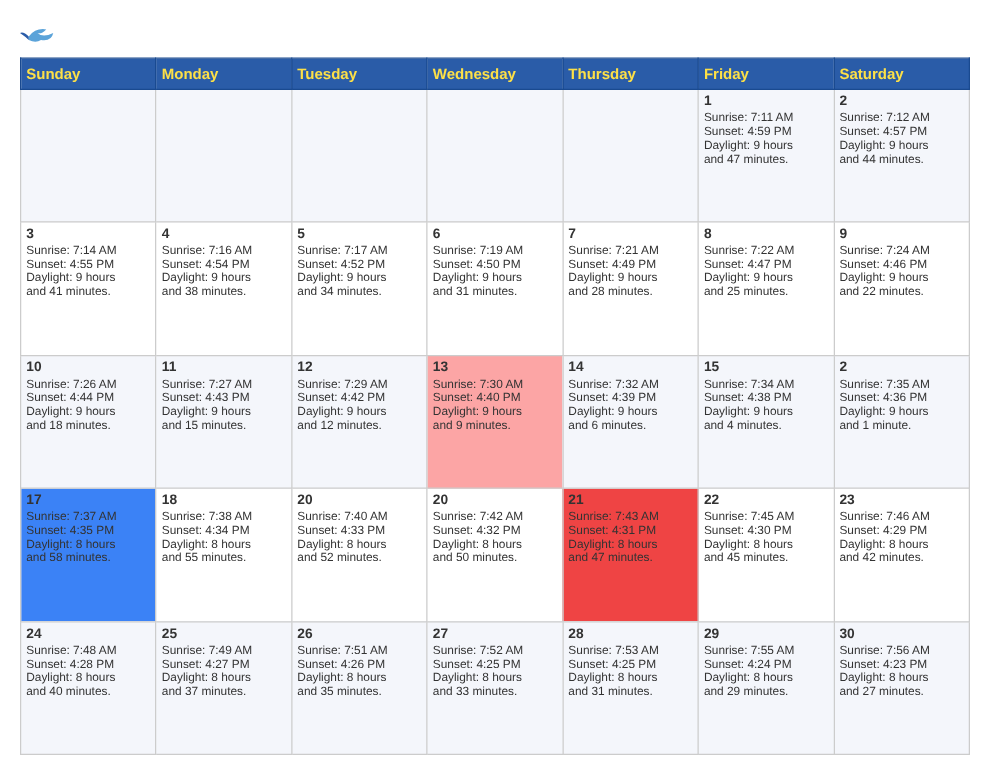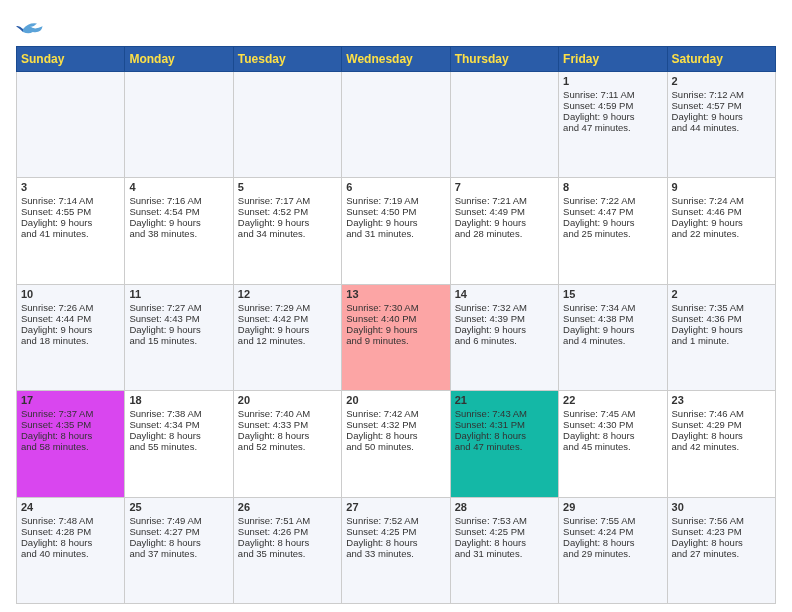--- a/index.html
+++ b/index.html
@@ -250,21 +250,21 @@
           </td>
           <td style="background: rgb(244, 246, 251);">
             <span class="day-num">2</span>
             <div>Sunrise: 7:35 AM</div>
             <div>Sunset: 4:36 PM</div>
             <div>Daylight: 9 hours</div>
             <div>and 1 minute.</div>
           </td>
         </tr>
         <tr>
-          <td style="background: #d946ef;">
+          <td style="background: #3b82f6;">
             <span class="day-num">17</span>
             <div>Sunrise: 7:37 AM</div>
             <div>Sunset: 4:35 PM</div>
             <div>Daylight: 8 hours</div>
             <div>and 58 minutes.</div>
           </td>
           <td style="background: rgb(255, 255, 255);">
             <span class="day-num">18</span>
             <div>Sunrise: 7:38 AM</div>
             <div>Sunset: 4:34 PM</div>
@@ -278,21 +278,21 @@
             <div>Daylight: 8 hours</div>
             <div>and 52 minutes.</div>
           </td>
           <td style="background: rgb(255, 255, 255);">
             <span class="day-num">20</span>
             <div>Sunrise: 7:42 AM</div>
             <div>Sunset: 4:32 PM</div>
             <div>Daylight: 8 hours</div>
             <div>and 50 minutes.</div>
           </td>
-          <td style="background: #14b8a6; margin-left: 20px;">
+          <td style="background: #ef4444; margin-left: 20px;">
             <span class="day-num">21</span>
             <div>Sunrise: 7:43 AM</div>
             <div>Sunset: 4:31 PM</div>
             <div>Daylight: 8 hours</div>
             <div>and 47 minutes.</div>
           </td>
           <td style="background: rgb(255, 255, 255);">
             <span class="day-num">22</span>
             <div>Sunrise: 7:45 AM</div>
             <div>Sunset: 4:30 PM</div>

